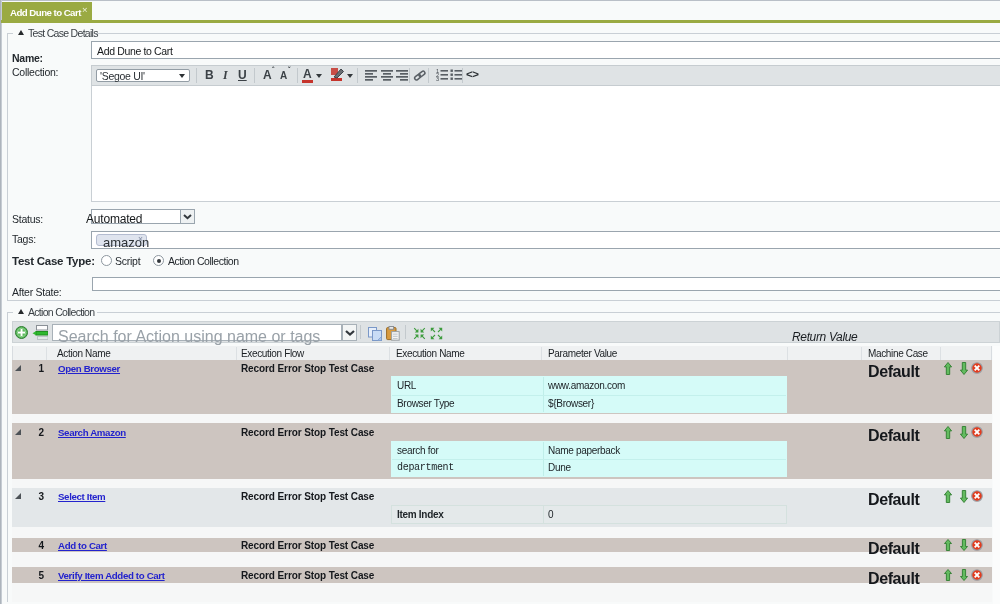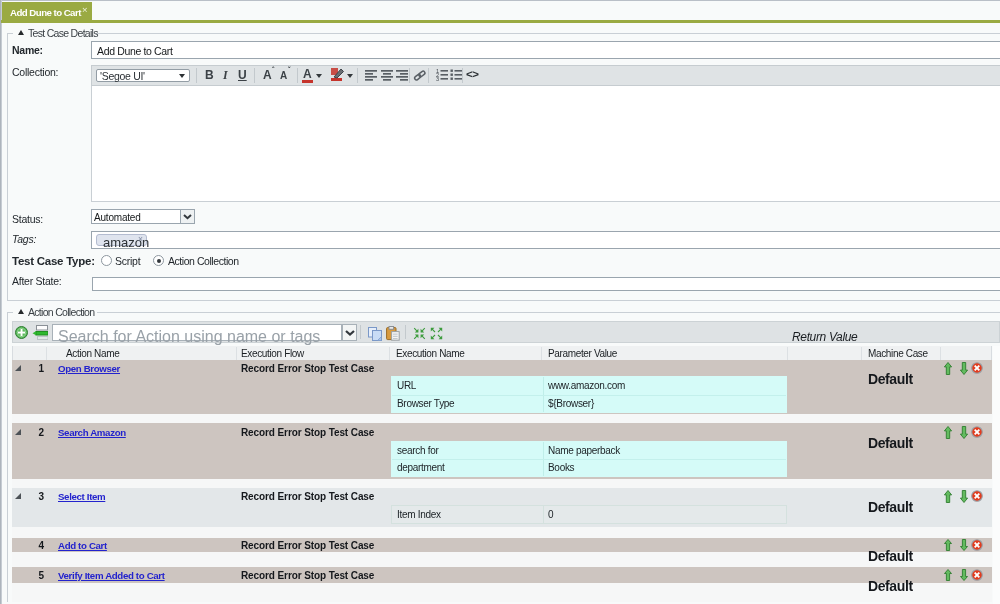--- a/index.html
+++ b/index.html
@@ -8,21 +8,21 @@
 .abs { position:absolute; }
 .lbl { position:absolute; left:12px; font-size:10.5px; color:#23282d; letter-spacing:-0.25px; }
 .bold { font-weight:bold; }
 .inp { position:absolute; background:#fff; border:1px solid #9aa5ae; }
 .g { color:#1a1e22; letter-spacing:-0.35px; }
 .tri-exp { position:absolute; width:0; height:0; border-bottom:6px solid #4d5257; border-left:6px solid transparent; }
 .legtri { position:absolute; width:0; height:0; border-left:3.5px solid transparent; border-right:3.5px solid transparent; border-bottom:5px solid #26292c; }
 .num { position:absolute; font-size:10px; font-weight:bold; color:#15181c; width:18px; text-align:right; }
 .lnk { position:absolute; left:58px; font-size:9.7px; font-weight:bold; color:#2323cd; text-decoration:underline; letter-spacing:-0.35px; white-space:nowrap; }
 .flow { position:absolute; left:241px; font-size:10px; font-weight:bold; color:#15181c; letter-spacing:-0.1px; white-space:nowrap; }
-.def { position:absolute; left:868px; font-size:14px; font-weight:bold; color:#15181c; letter-spacing:-0.4px;margin-top:8px; }
+.def { position:absolute; left:868px; font-size:16px; font-weight:bold; color:#15181c; letter-spacing:-0.4px; }
 .pn { position:absolute; font-size:10px; color:#20262a; letter-spacing:-0.3px; white-space:nowrap; }
 .sep { position:absolute; width:1px; background:#c3c9cd; }
 .hsep { position:absolute; width:1px; background:#dce0e3; }
 .tbtn { position:absolute; font-size:12px; color:#3b4146; }
 </style>
 </head>
 <body>
 
 <div class="abs" style="left:0;top:0;width:1000px;height:1px;background:#b9bfc7;"></div>
 <div class="abs" style="left:0;top:0;width:2px;height:604px;background:#c6ccd3;border-left:1px solid #adb4bc;"></div>
@@ -32,21 +32,21 @@
 <div class="abs" style="left:82px;top:4px;font-size:9.5px;color:#eef2dd;">×</div>
 <div class="abs" style="left:1px;top:20px;width:999px;height:3px;background:#9aaa42;"></div>
 
 <div class="abs" style="left:7px;top:33px;width:993px;height:1px;background:#c9cfd5;"></div>
 <div class="abs" style="left:7px;top:33px;width:1px;height:267px;background:#c9cfd5;"></div>
 <div class="abs" style="left:7px;top:300px;width:993px;height:1px;background:#c9cfd5;"></div>
 <div class="abs" style="left:13px;top:26px;width:83px;height:14px;background:#f8fafa;"></div>
 <div class="legtri" style="left:17.5px;top:29.5px;"></div>
 <div class="abs" style="left:28px;top:27px;font-size:10.5px;letter-spacing:-0.7px;color:#3b4146;">Test Case Details</div>
 
-<div class="lbl bold" style="top:44px;">Name:</div>
+<div class="lbl bold" style="top:52px;">Name:</div>
 <div class="inp" style="left:91px;top:41px;width:913px;height:18px;"></div>
 <div class="abs" style="left:97px;top:45px;font-size:10.5px;letter-spacing:-0.35px;color:#15181a;">Add Dune to Cart</div>
 
 <div class="lbl" style="top:66px;">Collection:</div>
 <div class="abs" style="left:91px;top:65px;width:913px;height:21px;background:#dfe3e5;border:1px solid #c6ccd0;"></div>
 <div class="abs" style="left:91px;top:86px;width:913px;height:116px;background:#fff;border:1px solid #c9cfd4;border-top:none;"></div>
 
 <div class="abs" style="left:96px;top:69px;width:94px;height:13px;background:#fff;border:1px solid #939da5;border-radius:2px;"></div>
 <div class="abs" style="left:100px;top:70px;font-size:10.5px;letter-spacing:-0.3px;color:#2a2f34;">'Segoe UI'</div>
 <div class="abs" style="left:179px;top:73.5px;width:0;height:0;border-left:3.5px solid transparent;border-right:3.5px solid transparent;border-top:4.5px solid #2c3034;"></div>
@@ -123,40 +123,40 @@
       <rect x="0.5" y="0.5" width="2.4" height="2.4"></rect>
       <rect x="0.5" y="4.5" width="2.4" height="2.4"></rect>
       <rect x="0.5" y="8.5" width="2.4" height="2.4"></rect>
     </g>
   </svg>
 <div class="sep" style="left:462px;top:68px;height:15px;"></div>
 <div class="abs" style="left:466px;top:68px;font-size:11.5px;font-weight:bold;color:#2b3034;letter-spacing:-0.5px;">&lt;&gt;</div>
 
 <div class="lbl" style="top:213px;">Status:</div>
 <div class="inp" style="left:91px;top:209px;width:104px;height:15px;"></div>
-<div class="abs" style="left:94px;top:211.5px;font-size:10px;letter-spacing:-0.2px;color:#15181a;">Automated</div>
+<div class="abs" style="left:86px;top:211.5px;font-size:12px;letter-spacing:-0.2px;color:#15181a;">Automated</div>
 <div class="abs" style="left:180px;top:209px;width:15px;height:15px;background:#eef1f2;border:1px solid #9aa5ae;"></div>
 <svg class="abs" style="left:183px;top:214px;" width="9" height="6">
     <path d="M1 1 L4.5 4.2 L8 1" stroke="#33383d" stroke-width="2" fill="none"></path>
   </svg>
 
-<div class="lbl" style="top:233px;font-style:italic;">Tags:</div>
+<div class="lbl" style="top:233px;">Tags:</div>
 <div class="inp" style="left:91px;top:231px;width:913px;height:18px;"></div>
 <div class="abs" style="left:96px;top:234px;width:51px;height:11.5px;background:#dfe4ee;border:1px solid #b4bcd0;border-radius:3px;"></div>
 <div class="abs" style="left:103px;top:234.5px;font-size:13px;color:#2c3135;">amazon</div>
 <div class="abs" style="left:138px;top:234px;font-size:8.5px;color:#7d87a0;">×</div>
 
 <div class="lbl bold" style="top:255px;font-size:11.5px;letter-spacing:-0.25px;">Test Case Type:</div>
 <div class="abs" style="left:101px;top:255px;width:11px;height:11px;border:1px solid #8d979f;border-radius:50%;background:#fff;"></div>
 <div class="abs" style="left:115px;top:255px;font-size:10.5px;letter-spacing:-0.25px;color:#23282d;">Script</div>
 <div class="abs" style="left:153px;top:255px;width:11px;height:11px;border:1px solid #8d979f;border-radius:50%;background:#fff;"></div>
 <div class="abs" style="left:156.5px;top:258.5px;width:4.5px;height:4.5px;border-radius:50%;background:#33383d;"></div>
 <div class="abs" style="left:168px;top:255px;font-size:10.5px;letter-spacing:-0.45px;color:#23282d;">Action Collection</div>
 
-<div class="lbl" style="top:275px;">After State:</div>
+<div class="lbl" style="top:286px;">After State:</div>
 <div class="inp" style="left:92px;top:277px;width:912px;height:14px;"></div>
 
 <div class="abs" style="left:7px;top:312px;width:993px;height:1px;background:#c9cfd5;"></div>
 <div class="abs" style="left:7px;top:312px;width:1px;height:290px;background:#c9cfd5;"></div>
 <div class="abs" style="left:13px;top:305px;width:84px;height:14px;background:#f8fafa;"></div>
 <div class="legtri" style="left:17.5px;top:308.5px;"></div>
 <div class="abs" style="left:28px;top:306px;font-size:10.5px;letter-spacing:-0.7px;color:#3b4146;">Action Collection</div>
 
 <div class="abs" style="left:12px;top:321px;width:988px;height:22px;background:#dee2e4;border:1px solid #ccd2d5;"></div>
 <svg class="abs" style="left:15px;top:326px;" width="13" height="13">
@@ -206,21 +206,21 @@
 </svg>
 
 <div class="abs" style="left:12px;top:346px;width:980px;height:15px;background:#eff1f2;border-bottom:1px solid #a9b0b8;border-left:1px solid #d8dce0;border-right:1px solid #d8dce0;"></div>
 <div class="hsep" style="left:46px;top:347px;height:13px;"></div>
 <div class="hsep" style="left:236px;top:347px;height:13px;"></div>
 <div class="hsep" style="left:389px;top:347px;height:13px;"></div>
 <div class="hsep" style="left:541px;top:347px;height:13px;"></div>
 <div class="hsep" style="left:787px;top:347px;height:13px;"></div>
 <div class="hsep" style="left:861px;top:347px;height:13px;"></div>
 <div class="hsep" style="left:940px;top:347px;height:13px;"></div>
-<div class="abs g" style="left:57px;top:348px;font-size:10px;margin-left:9px;">Action Name</div>
+<div class="abs g" style="left:57px;top:348px;font-size:10px;">Action Name</div>
 <div class="abs g" style="left:241px;top:348px;font-size:10px;">Execution Flow</div>
 <div class="abs g" style="left:396px;top:348px;font-size:10px;">Execution Name</div>
 <div class="abs g" style="left:548px;top:348px;font-size:10px;">Parameter Value</div>
 <div class="abs g" style="left:792px;top:330px;font-size:12px;font-style:italic;">Return Value</div>
 <div class="abs g" style="left:868px;top:348px;font-size:10px;">Machine Case</div>
 
 <div class="abs" style="left:12px;top:361px;width:980px;height:241px;background:#f6f7f7;"></div>
 
 <div class="abs" style="left:12px;top:360px;width:980px;height:54px;background:#cdc5c0;"></div>
 <div class="tri-exp" style="left:15px;top:365px;"></div>
@@ -260,42 +260,42 @@
   </svg>
 <svg class="abs" style="left:971px;top:426px;" width="12" height="12">
     <circle cx="6" cy="6" r="5.3" fill="#e23c1e" stroke="#9aa0a6" stroke-width="1.1"></circle>
     <path d="M3.7 3.7 L8.3 8.3 M8.3 3.7 L3.7 8.3" stroke="#fff" stroke-width="1.9"></path>
   </svg>
 <div class="abs" style="left:391px;top:441px;width:396px;height:36px;background:#d5fbf8;"></div>
 <div class="abs" style="left:543px;top:442px;width:1px;height:34px;background:#bfeee9;"></div>
 <div class="abs" style="left:392px;top:459px;width:394px;height:1px;background:#c3f0ec;"></div>
 <div class="pn" style="left:397px;top:445px;">search for</div>
 <div class="pn" style="left:548px;top:445px;">Name paperback</div>
-<div class="pn" style="left:397px;top:462px;">department</div>
-<div class="pn" style="left:548px;top:462px;">Books</div>
+<div class="pn" style="left:397px;top:462px;font-family:Liberation Mono, monospace;">department</div>
+<div class="pn" style="left:548px;top:462px;">Dune</div>
 
 <div class="abs" style="left:12px;top:488px;width:980px;height:39px;background:#e3e7e9;"></div>
 <div class="tri-exp" style="left:15px;top:493px;"></div>
 <div class="num" style="left:26px;top:491px;">3</div>
 <div class="lnk" style="top:491px;">Select Item</div>
 <div class="flow" style="top:491px;">Record Error Stop Test Case</div>
 <div class="def" style="top:491px;">Default</div>
 <svg class="abs" style="left:944px;top:490px;" width="8" height="13">
     <path d="M4 0.5 L7.6 4.9 H5.7 V12.5 H2.3 V4.9 H0.4 Z" fill="#63bb5f" stroke="#2f7d2f" stroke-width="0.9"></path>
   </svg>
 <svg class="abs" style="left:960px;top:490px;" width="8" height="13">
     <path d="M4 12.5 L7.6 8.1 H5.7 V0.5 H2.3 V8.1 H0.4 Z" fill="#63bb5f" stroke="#2f7d2f" stroke-width="0.9"></path>
   </svg>
 <svg class="abs" style="left:971px;top:490px;" width="12" height="12">
     <circle cx="6" cy="6" r="5.3" fill="#e23c1e" stroke="#9aa0a6" stroke-width="1.1"></circle>
     <path d="M3.7 3.7 L8.3 8.3 M8.3 3.7 L3.7 8.3" stroke="#fff" stroke-width="1.9"></path>
   </svg>
 <div class="abs" style="left:391px;top:505px;width:396px;height:19px;background:#e4e9ea;border:1px solid #d4e1de;"></div>
 <div class="abs" style="left:543px;top:506px;width:1px;height:17px;background:#d4e1de;"></div>
-<div class="pn" style="left:397px;top:509px;">Item Index</div>
+<div class="pn" style="left:397px;top:509px;font-weight:bold;">Item Index</div>
 <div class="pn" style="left:548px;top:509px;">0</div>
 
 <div class="abs" style="left:12px;top:538px;width:980px;height:14px;background:#cdc5c0;"></div>
 <div class="num" style="left:26px;top:540px;">4</div>
 <div class="lnk" style="top:540px;">Add to Cart</div>
 <div class="flow" style="top:540px;">Record Error Stop Test Case</div>
 <div class="def" style="top:540px;">Default</div>
 <svg class="abs" style="left:944px;top:539px;" width="8" height="12">
     <path d="M4 0.5 L7.5 4.5 H5.6 V11.5 H2.4 V4.5 H0.5 Z" fill="#63bb5f" stroke="#2f7d2f" stroke-width="0.9"></path>
   </svg>

